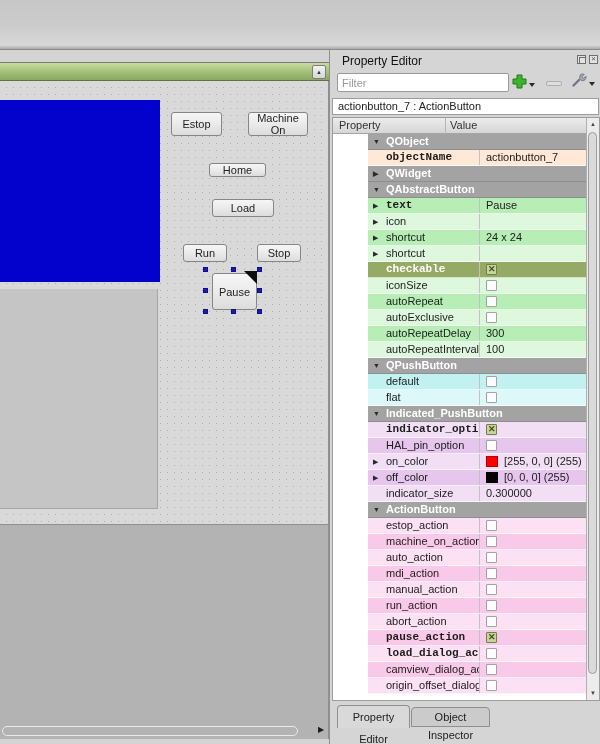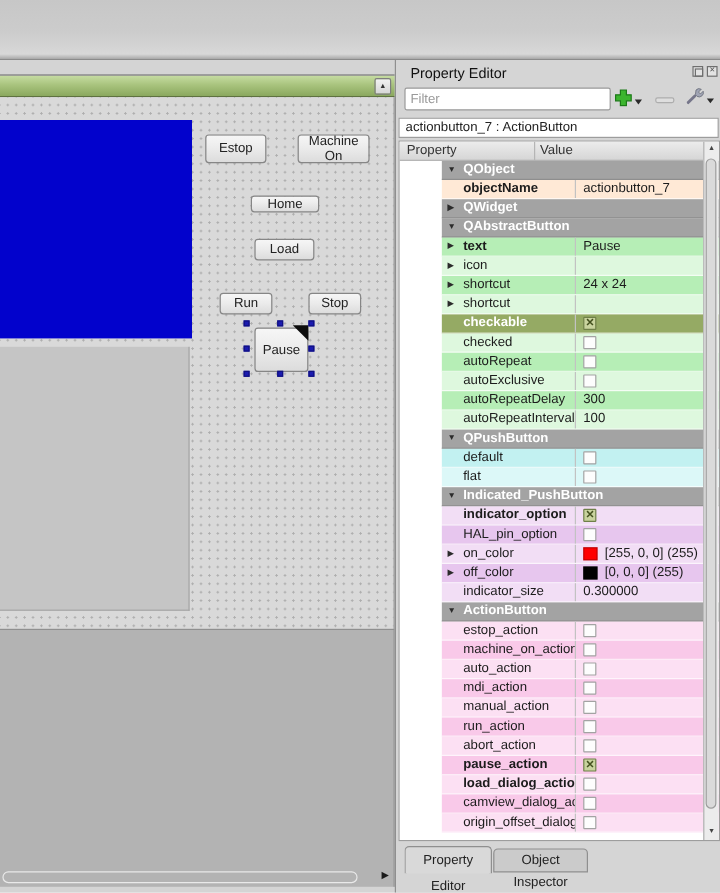--- a/index.html
+++ b/index.html
@@ -29,21 +29,21 @@
   .blue-canvas { position:absolute; left:0; top:19px; width:160px; height:182px; background:#0202cc; }
   .gray-panel  { position:absolute; left:0; top:208px; width:158px; height:220px; background:#c5c5c5;
     border-right:1px solid #a6a6a6; border-bottom:1px solid #a6a6a6; }
 
   .fbtn { position:absolute; background:linear-gradient(180deg,#f6f6f6 0%,#ececec 45%,#dcdcdc 100%);
     border:1px solid #868686; border-radius:3px; color:#222; text-align:center;
     display:flex; align-items:center; justify-content:center; }
   .b-estop   { left:171px; top:31px;  width:51px; height:24px; }
   .b-machine { left:248px; top:31px;  width:60px; height:24px; }
   .b-home    { left:209px; top:82px;  width:57px; height:14px; }
-  .b-load    { left:212px; top:118px; width:50px; height:18px; }
+  .b-load    { left:212px; top:118px; width:62px; height:18px; }
   .b-run     { left:183px; top:163px; width:44px; height:18px; }
   .b-stop    { left:257px; top:163px; width:44px; height:18px; }
   .b-pause   { left:212px; top:192px; width:45px; height:37px; }
   .pause-flag { position:absolute; right:-1px; top:-3px; width:0; height:0;
     border-left:13px solid transparent; border-top:13px solid #0d0d0d; }
   .handle { position:absolute; width:5px; height:5px; background:#1b1bb0; border:1px solid #101080; z-index:5; }
 
   .mdi-area { position:absolute; left:0; top:463px; width:329px; height:214px; background:#b3b3b3;
     border-right:1px solid #8f8f8f; }
   .hscroll-track { position:absolute; left:2px; top:201px; width:296px; height:10px;
@@ -81,21 +81,21 @@
     background:linear-gradient(180deg,#ececec,#d6d6d6); border-bottom:1px solid #a5a5a5; color:#333; }
   .ph-prop { position:absolute; left:6px; top:1px; }
   .ph-val  { position:absolute; left:117px; top:1px; }
   .ph-div  { position:absolute; left:112px; top:0; width:1px; height:16px; background:#b5b5b5; }
 
   .rows { position:absolute; left:0; top:16px; width:253px; height:568px; overflow:hidden;margin-left:35px; }
   .prow { position:relative; width:253px; height:16px; border-bottom:1px solid rgba(255,255,255,0.65); }
   .pname { position:absolute; left:0; top:0; width:112px; height:15px; border-right:1px solid #c2c2c2;
     line-height:15px; padding-left:18px; white-space:nowrap; overflow:hidden; }
   .pval  { position:absolute; left:113px; top:0; right:0; height:15px; line-height:15px; padding-left:5px; white-space:nowrap; }
-  .bold { font-weight:bold; }
+  .bold { font-weight:bold;font-family:Liberation Mono, monospace; }
   .tri { position:absolute; left:5px; top:0; font-size:7px; color:#2b2b2b; line-height:15px; }
   .prow.group { background:#a3a3a3; color:#fff; font-weight:bold; border-bottom:1px solid #8e8e8e; }
   .gname { position:absolute; left:18px; top:0; line-height:15px; }
   .peach { background:#ffe9d6; } .sel { background:#95aa64; color:#fff; }
   .g1 { background:#b6eeb6; } .g2 { background:#def8de; }
   .c1 { background:#c2f1f1; } .c2 { background:#dcf8f8; }
   .p1 { background:#e7c6ee; } .p2 { background:#f2def5; }
   .k1 { background:#f9c9e9; } .k2 { background:#fce0f3; }
   .cb { position:absolute; left:5px; top:2px; width:11px; height:11px; background:#fdfdfd;
     border:1px solid #a3a3a3; border-radius:1px; }
@@ -243,21 +243,21 @@
             <div class="pval"></div>
           </div>
           <div class="prow sel">
             <div class="pname bold">checkable</div>
             <div class="pval">
               <div class="cb on"></div>
               <div class="reset-btn">↩</div>
             </div>
           </div>
           <div class="prow g2">
-            <div class="pname">checked</div>
+            <div class="pname">iconSize</div>
             <div class="pval">
               <div class="cb"></div>
             </div>
           </div>
           <div class="prow g1">
             <div class="pname">autoRepeat</div>
             <div class="pval">
               <div class="cb"></div>
             </div>
           </div>

